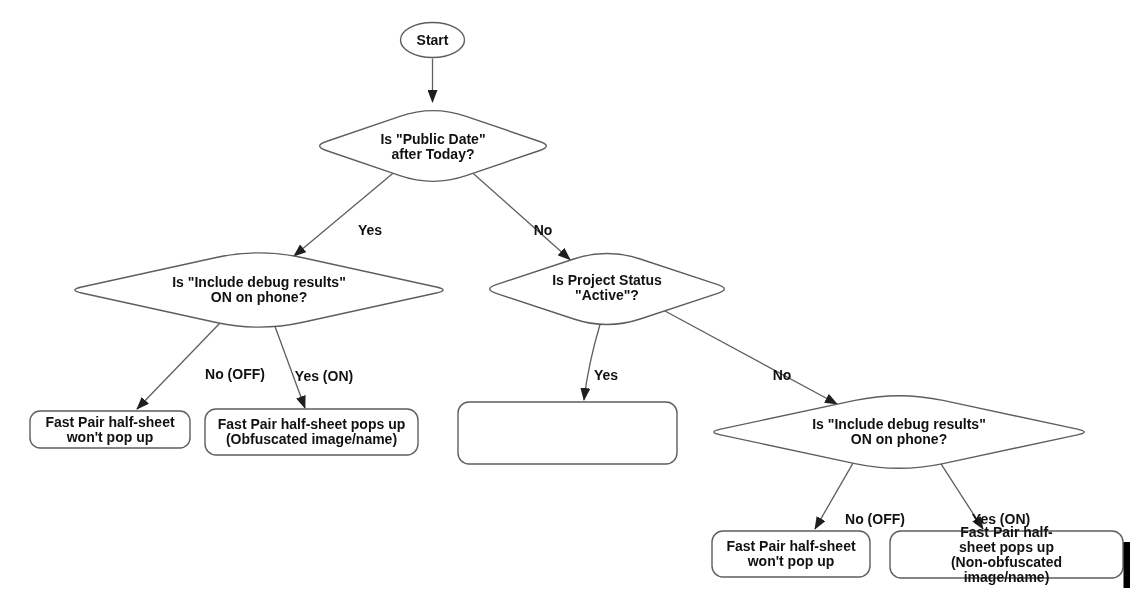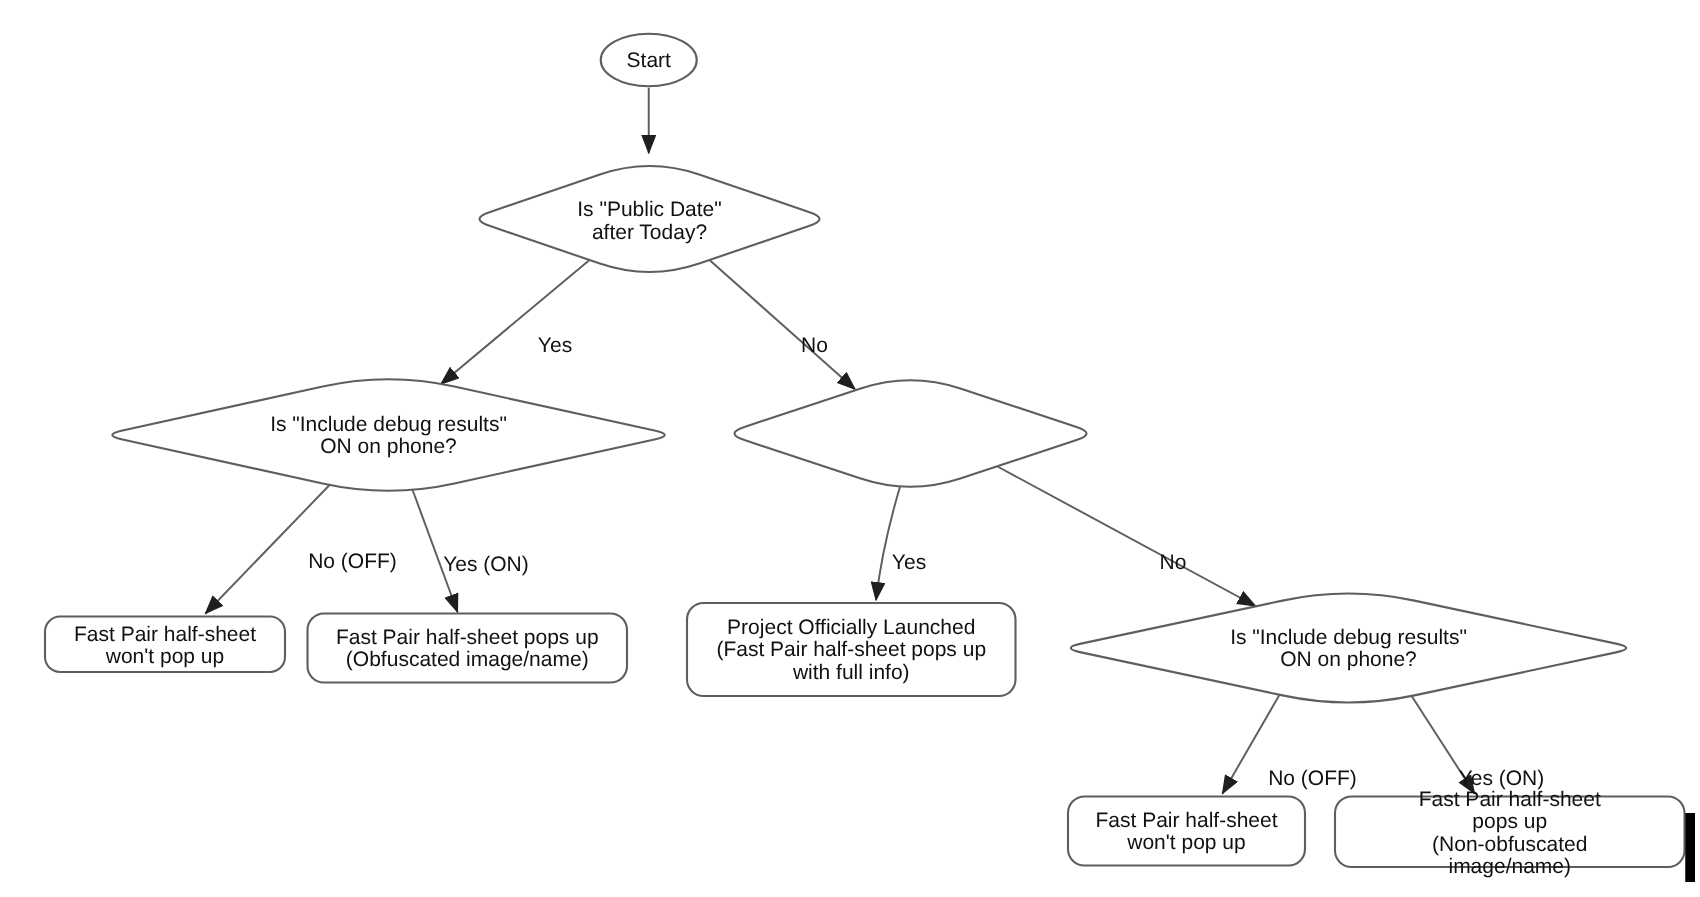--- a/index.html
+++ b/index.html
@@ -4,20 +4,21 @@
 <style>
   html, body { margin: 0; padding: 0; }
   body { background: #fff; }
   #stage {
     position: relative;
     width: 1133px;
     height: 598px;
     background: var(--background, #fff);
     font-family: "Liberation Sans", sans-serif;
     overflow: hidden;
+    font-weight: bold;
   }
   #stage svg { position: absolute; left: 0; top: 0; }
   .shape {
     fill: var(--shape-fill, #fff);
     stroke: var(--stroke, #5e5e5e);
     stroke-width: 1.4;
   }
   .edge {
     fill: none;
     stroke: var(--stroke, #5e5e5e);
@@ -76,29 +77,28 @@
     <rect class="shape" x="890" y="531" width="233" height="47" rx="11" ry="11"></rect>
 
     <rect class="artifact" x="1123.5" y="542" width="6.5" height="46"></rect>
   </svg>
 
   <div class="node-label" style="left:432.5px; top:40px;">Start</div>
   <div class="node-label" style="left:433px; top:146.5px;">Is "Public Date"
 after Today?</div>
   <div class="node-label" style="left:259px; top:289.5px;">Is "Include debug results"
 ON on phone?</div>
+  <div class="node-label" style="left:607px; top:288px;">Is Project Status
+"Active"?</div>
   <div class="node-label" style="left:899px; top:431.5px;">Is "Include debug results"
 ON on phone?</div>
   <div class="node-label" style="left:110px; top:429.5px;">Fast Pair half-sheet
 won't pop up</div>
   <div class="node-label" style="left:311.5px; top:431.5px;">Fast Pair half-sheet pops up
 (Obfuscated image/name)</div>
-  <div class="node-label" style="left:567.5px; top:433px;">Project Officially Launched
-(Fast Pair half-sheet pops up
-with full info)</div>
   <div class="node-label" style="left:791px; top:554px;">Fast Pair half-sheet
 won't pop up</div>
   <div class="node-label" style="left:1006.5px; top:554.5px;">Fast Pair half-sheet pops up
 (Non-obfuscated image/name)</div>
 
   <div class="edge-label" style="left:370px; top:216px;">Yes</div>
   <div class="edge-label" style="left:543px; top:216px;">No</div>
   <div class="edge-label" style="left:235px; top:360px;">No (OFF)</div>
   <div class="edge-label" style="left:324px; top:362px;">Yes (ON)</div>
   <div class="edge-label" style="left:606px; top:361px;">Yes</div>

